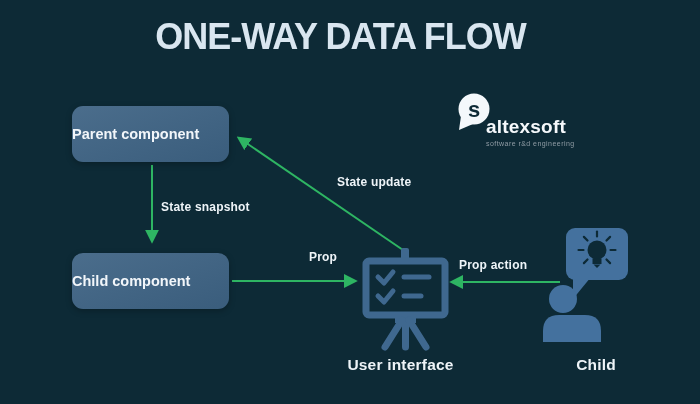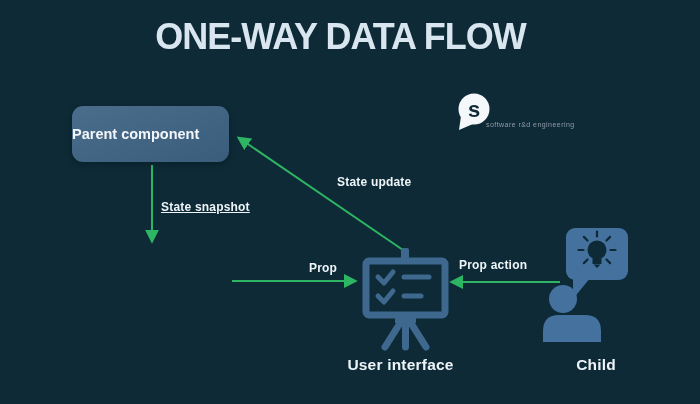--- a/index.html
+++ b/index.html
@@ -33,23 +33,23 @@
   }
   .node-parent{left:72px;top:106px;}
   .node-child{left:72px;top:253px;}
 
   .flow-label{
     position:absolute;
     color:var(--c-label_text,#eef4f8);
     font-size:12px;font-weight:bold;letter-spacing:.2px;
     white-space:nowrap;
   }
-  .lbl-state-snapshot{left:161px;top:200px;text-decoration:underline;}
+  .lbl-state-snapshot{left:161px;top:200px;}
   .lbl-state-update{left:337px;top:175px;}
-  .lbl-prop{left:277px;top:261px;padding-left:32px;}
+  .lbl-prop{left:277px;top:250px;padding-left:32px;}
   .lbl-user-action{left:459px;top:258px;}
 
   .node-caption{
     position:absolute;
     color:var(--c-label_text,#eef4f8);
     font-size:15.5px;font-weight:bold;letter-spacing:.2px;
     text-align:center;
   }
   .cap-ui{left:330px;top:356px;width:141px;}
   .cap-user{left:556px;top:356px;width:80px;}
@@ -148,26 +148,30 @@
     <g>
       <polygon class="logo-bubble" points="461,116 459,130 473,124"></polygon>
       <circle class="logo-bubble" cx="474" cy="109" r="15.5"></circle>
       <text class="logo-mark" x="474" y="117">s</text>
     </g>
   </svg>
 
   <div class="node node-parent">
     <span>Parent component</span>
   </div>
+  <div class="node node-child">
+    <span>Child component</span>
+  </div>
 
   <div class="flow-label lbl-state-snapshot">State snapshot</div>
   <div class="flow-label lbl-state-update">State update</div>
   <div class="flow-label lbl-prop">Prop</div>
   <div class="flow-label lbl-user-action">Prop action</div>
 
   <div class="node-caption cap-ui">User interface</div>
   <div class="node-caption cap-user">Child</div>
 
   <div class="logo-text">
+    <span class="logo-name">altexsoft</span>
     <span class="logo-tagline">software r&amp;d engineering</span>
   </div>
 
 </div>
 
 </body></html>

